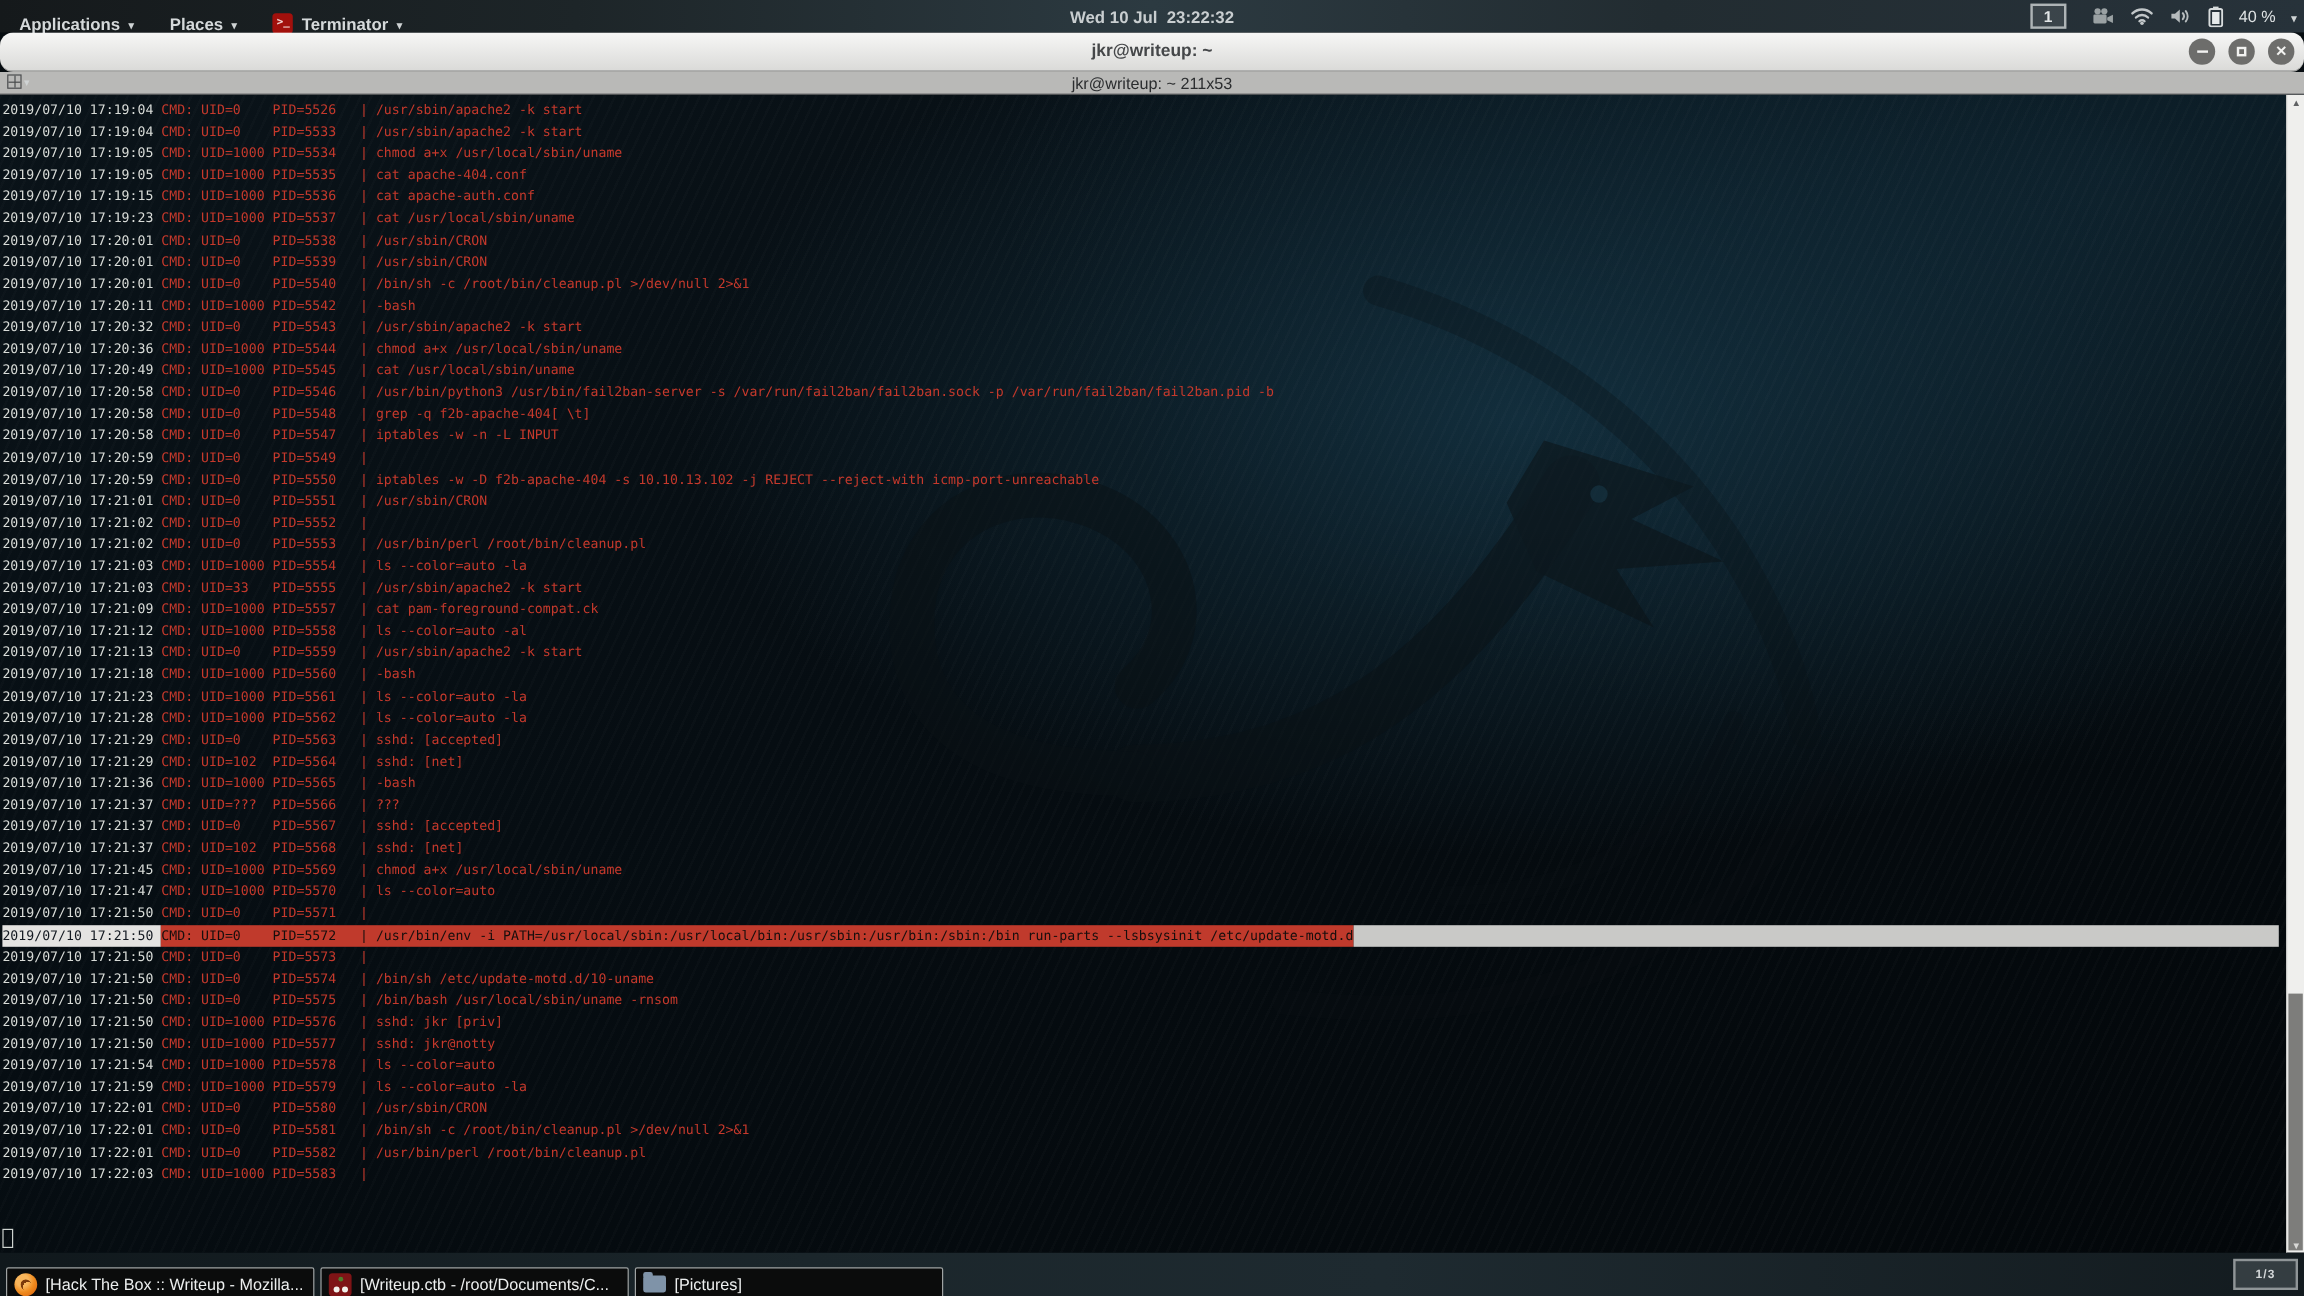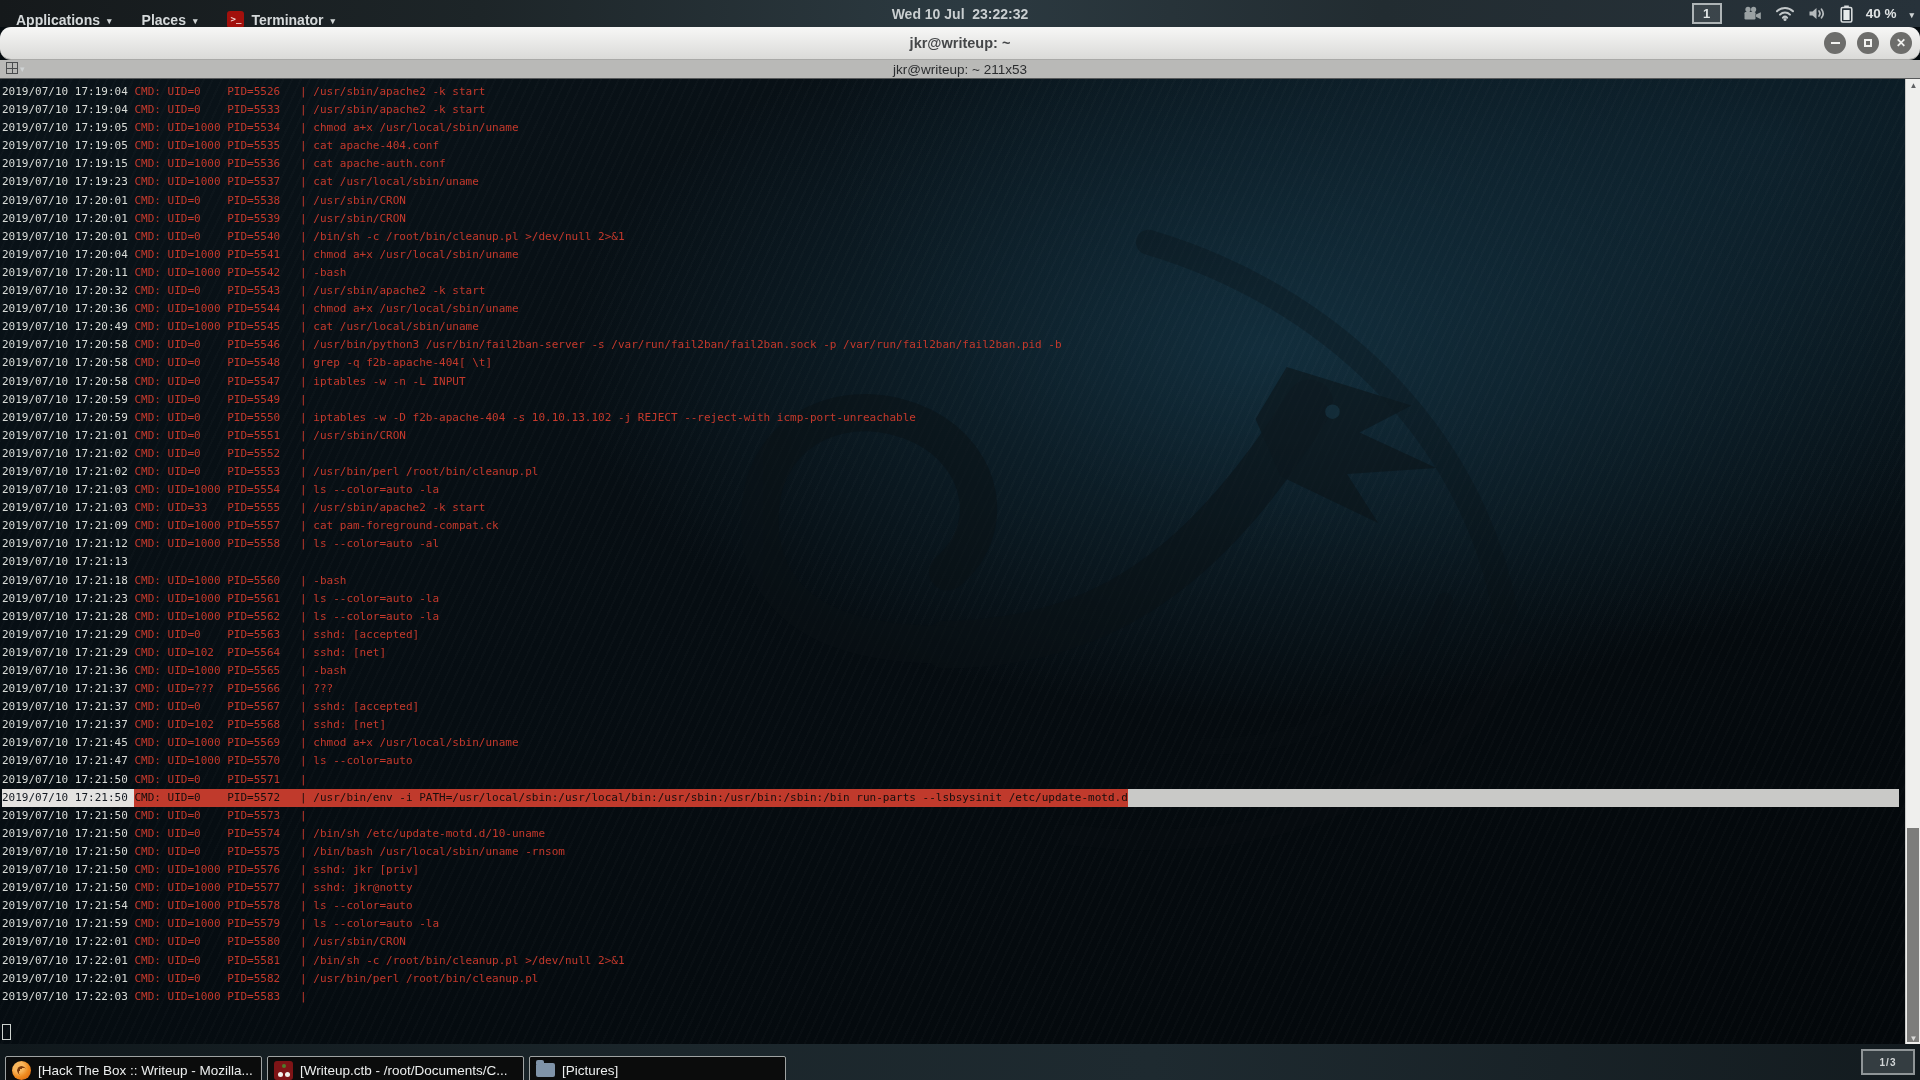--- a/index.html
+++ b/index.html
@@ -20,21 +20,21 @@
     display:flex; align-items:center; justify-content:center; color:#f2d7d5; font-size:9px;
     font-family:"DejaVu Sans Mono", monospace; line-height:1; }
   .panel-clock { position:absolute; left:0; right:0; text-align:center; white-space:pre;
     color:#c9ced0; font-weight:700; }
   .panel-right { position:absolute; right:6px; top:0; height:27px; display:flex;
     align-items:center; gap:13px; }
   .kbd-box { min-width:30px; height:21px; border:2px solid #aeb4b6; background:rgba(255,255,255,.10);
     display:flex; align-items:center; justify-content:center; font-size:13px; font-weight:700;
     color:#e2e6e7; margin-right:8px; }
   .tray-icon svg { display:block; }
-  .battery-label { font-size:13.5px; font-weight:700; color:#dfe3e4; white-space:pre; }
+  .battery-label { font-size:13.5px; font-weight:400; color:#dfe3e4; white-space:pre; }
 
   
   .titlebar {
     position:absolute; left:0; top:27px; width:1920px; height:33px;
     background:linear-gradient(#f7f7f6,#dadad8); border-bottom:1px solid #a9a9a7;
     display:flex; align-items:center; justify-content:center;border-radius:11px;
   }
   .titlebar-title { font-size:14.5px; font-weight:700; color:#454749; }
   .win-controls { position:absolute; right:8px; top:5px; display:flex; gap:11px; }
   .win-btn { width:22px; height:22px; border-radius:50%; background:#6d6d6b;
@@ -228,21 +228,20 @@
   <div class="line"><span class="lt">2019/07/10 17:19:15 </span><span class="lr">CMD: UID=1000 PID=5536   | cat apache-auth.conf</span><span class="fill"></span></div>
 
   <div class="line"><span class="lt">2019/07/10 17:19:23 </span><span class="lr">CMD: UID=1000 PID=5537   | cat /usr/local/sbin/uname</span><span class="fill"></span></div>
 
   <div class="line"><span class="lt">2019/07/10 17:20:01 </span><span class="lr">CMD: UID=0    PID=5538   | /usr/sbin/CRON</span><span class="fill"></span></div>
 
   <div class="line"><span class="lt">2019/07/10 17:20:01 </span><span class="lr">CMD: UID=0    PID=5539   | /usr/sbin/CRON</span><span class="fill"></span></div>
 
   <div class="line"><span class="lt">2019/07/10 17:20:01 </span><span class="lr">CMD: UID=0    PID=5540   | /bin/sh -c /root/bin/cleanup.pl &gt;/dev/null 2&gt;&amp;1</span><span class="fill"></span></div>
 
-  <div class="line"><span class="lt">2019/07/10 17:20:04 </span><span class="lr">CMD: UID=1000 PID=5541   | chmod a+x /usr/local/sbin/uname</span><span class="fill"></span></div>
 
   <div class="line"><span class="lt">2019/07/10 17:20:11 </span><span class="lr">CMD: UID=1000 PID=5542   | -bash</span><span class="fill"></span></div>
 
   <div class="line"><span class="lt">2019/07/10 17:20:32 </span><span class="lr">CMD: UID=0    PID=5543   | /usr/sbin/apache2 -k start</span><span class="fill"></span></div>
 
   <div class="line"><span class="lt">2019/07/10 17:20:36 </span><span class="lr">CMD: UID=1000 PID=5544   | chmod a+x /usr/local/sbin/uname</span><span class="fill"></span></div>
 
   <div class="line"><span class="lt">2019/07/10 17:20:49 </span><span class="lr">CMD: UID=1000 PID=5545   | cat /usr/local/sbin/uname</span><span class="fill"></span></div>
 
   <div class="line"><span class="lt">2019/07/10 17:20:58 </span><span class="lr">CMD: UID=0    PID=5546   | /usr/bin/python3 /usr/bin/fail2ban-server -s /var/run/fail2ban/fail2ban.sock -p /var/run/fail2ban/fail2ban.pid -b</span><span class="fill"></span></div>
@@ -263,21 +262,21 @@
 
   <div class="line"><span class="lt">2019/07/10 17:21:03 </span><span class="lr">CMD: UID=1000 PID=5554   | ls --color=auto -la</span><span class="fill"></span></div>
 
   <div class="line"><span class="lt">2019/07/10 17:21:03 </span><span class="lr">CMD: UID=33   PID=5555   | /usr/sbin/apache2 -k start</span><span class="fill"></span></div>
 
 
   <div class="line"><span class="lt">2019/07/10 17:21:09 </span><span class="lr">CMD: UID=1000 PID=5557   | cat pam-foreground-compat.ck</span><span class="fill"></span></div>
 
   <div class="line"><span class="lt">2019/07/10 17:21:12 </span><span class="lr">CMD: UID=1000 PID=5558   | ls --color=auto -al</span><span class="fill"></span></div>
 
-  <div class="line"><span class="lt">2019/07/10 17:21:13 </span><span class="fill"></span></div>
+  <div class="line"><span class="lt">2019/07/10 17:21:13 </span><span class="lr">CMD: UID=0    PID=5559   | /usr/sbin/apache2 -k start</span><span class="fill"></span></div>
 
   <div class="line"><span class="lt">2019/07/10 17:21:18 </span><span class="lr">CMD: UID=1000 PID=5560   | -bash</span><span class="fill"></span></div>
 
   <div class="line"><span class="lt">2019/07/10 17:21:23 </span><span class="lr">CMD: UID=1000 PID=5561   | ls --color=auto -la</span><span class="fill"></span></div>
 
   <div class="line"><span class="lt">2019/07/10 17:21:28 </span><span class="lr">CMD: UID=1000 PID=5562   | ls --color=auto -la</span><span class="fill"></span></div>
 
   <div class="line"><span class="lt">2019/07/10 17:21:29 </span><span class="lr">CMD: UID=0    PID=5563   | sshd: [accepted]</span><span class="fill"></span></div>
 
   <div class="line"><span class="lt">2019/07/10 17:21:29 </span><span class="lr">CMD: UID=102  PID=5564   | sshd: [net]</span><span class="fill"></span></div>

